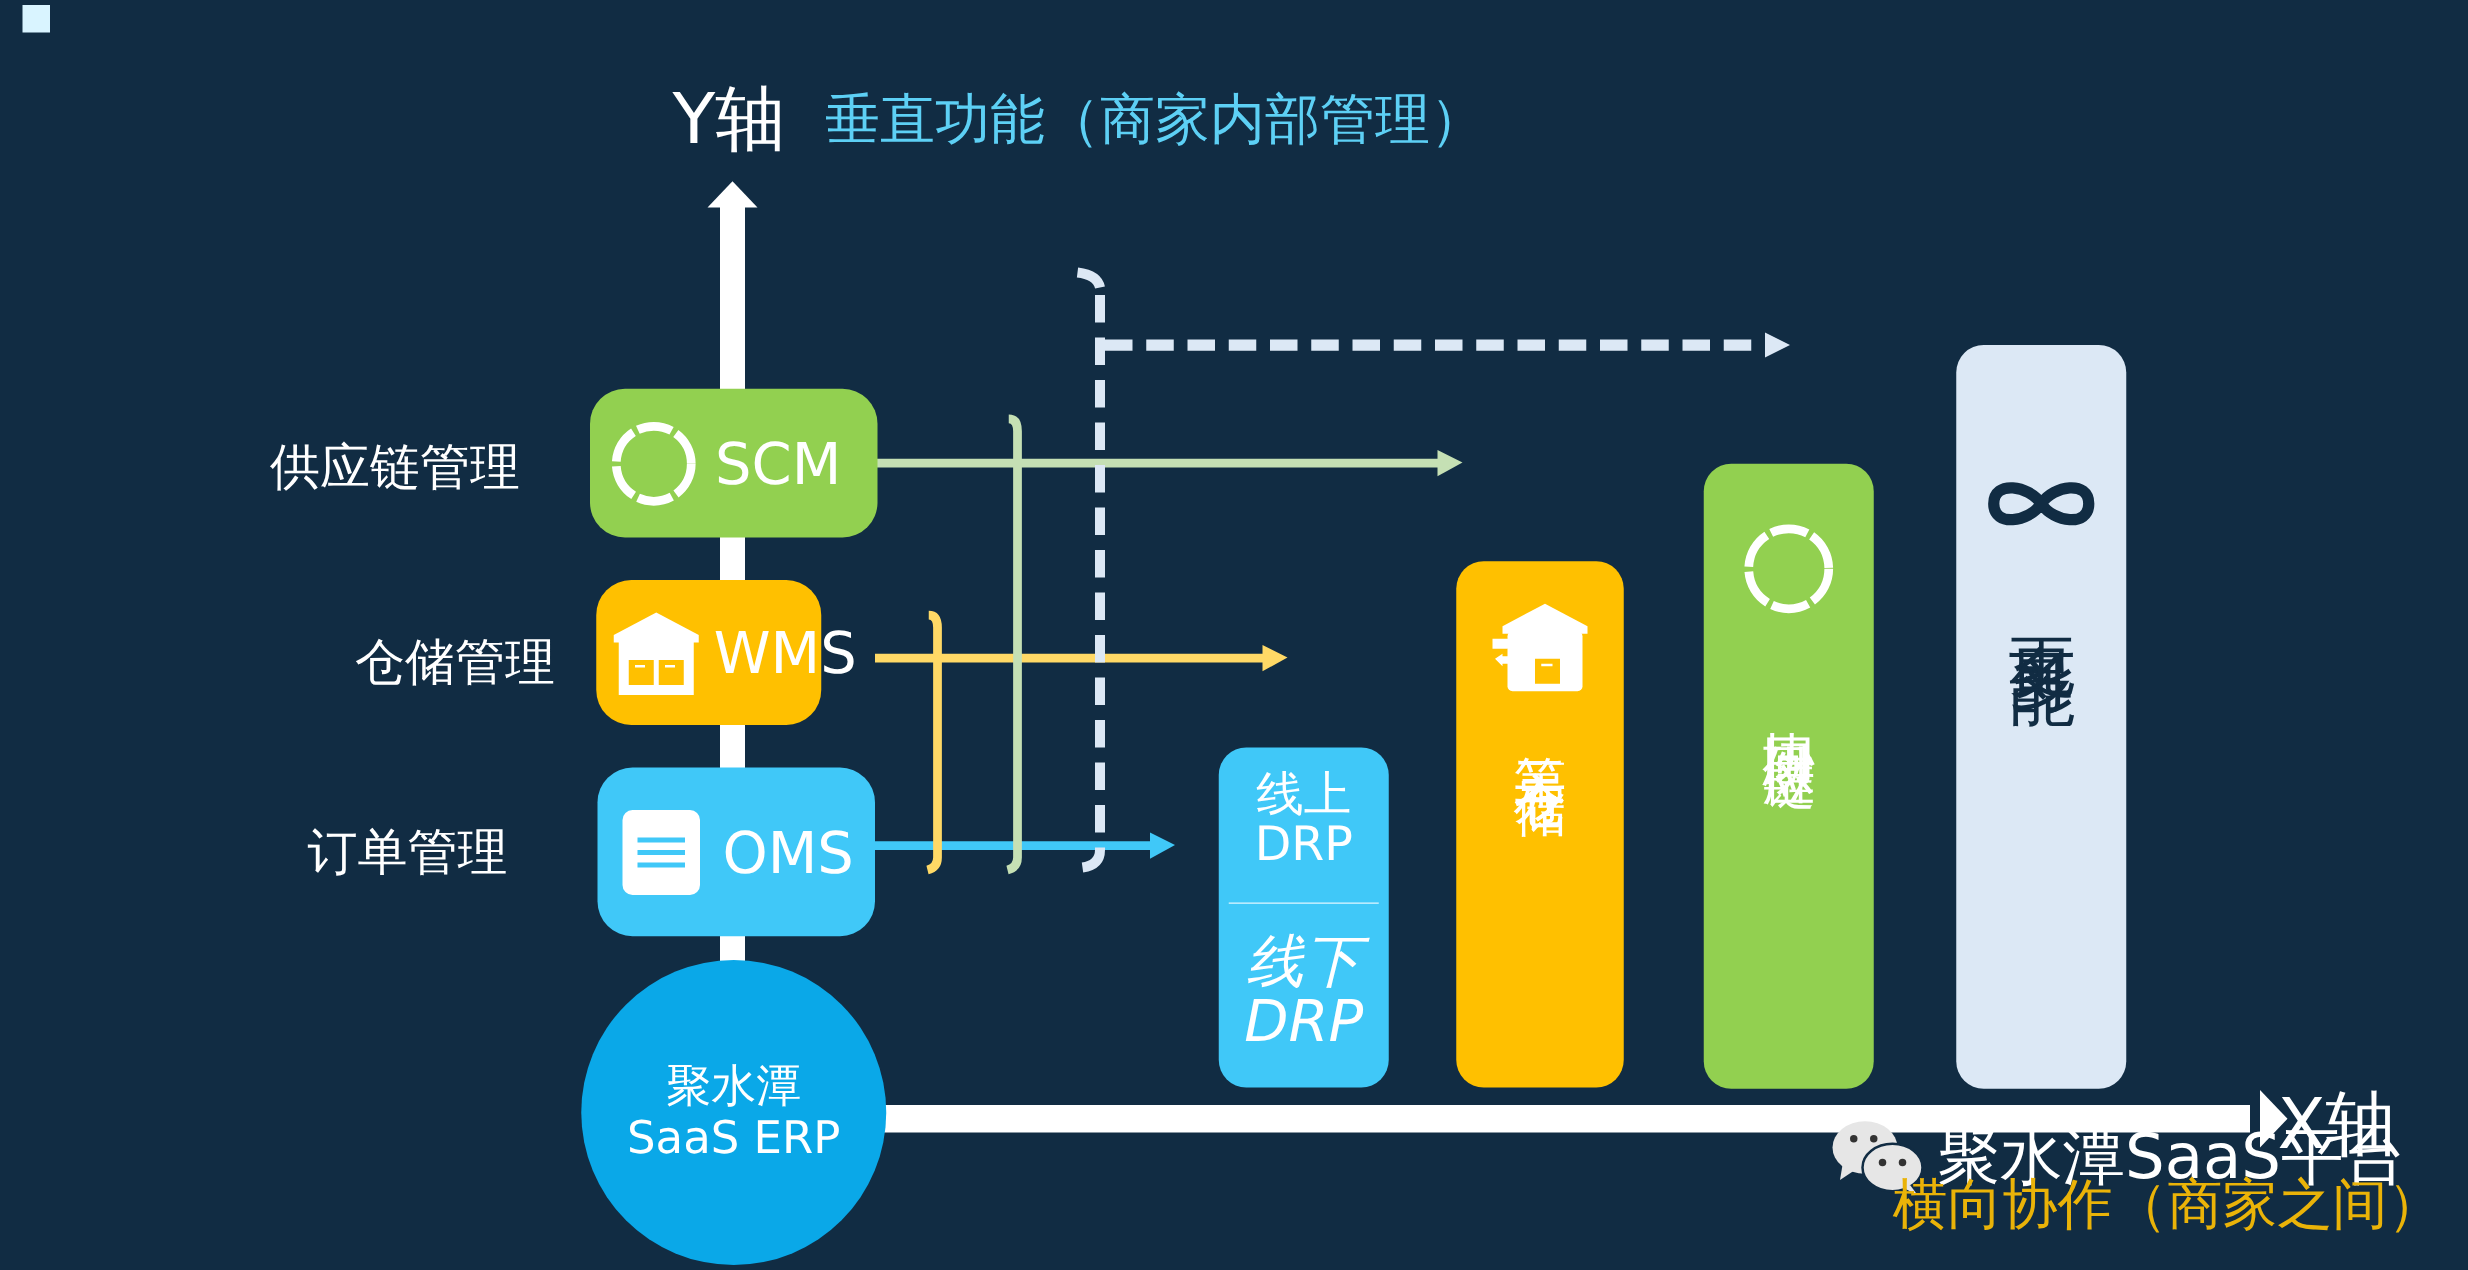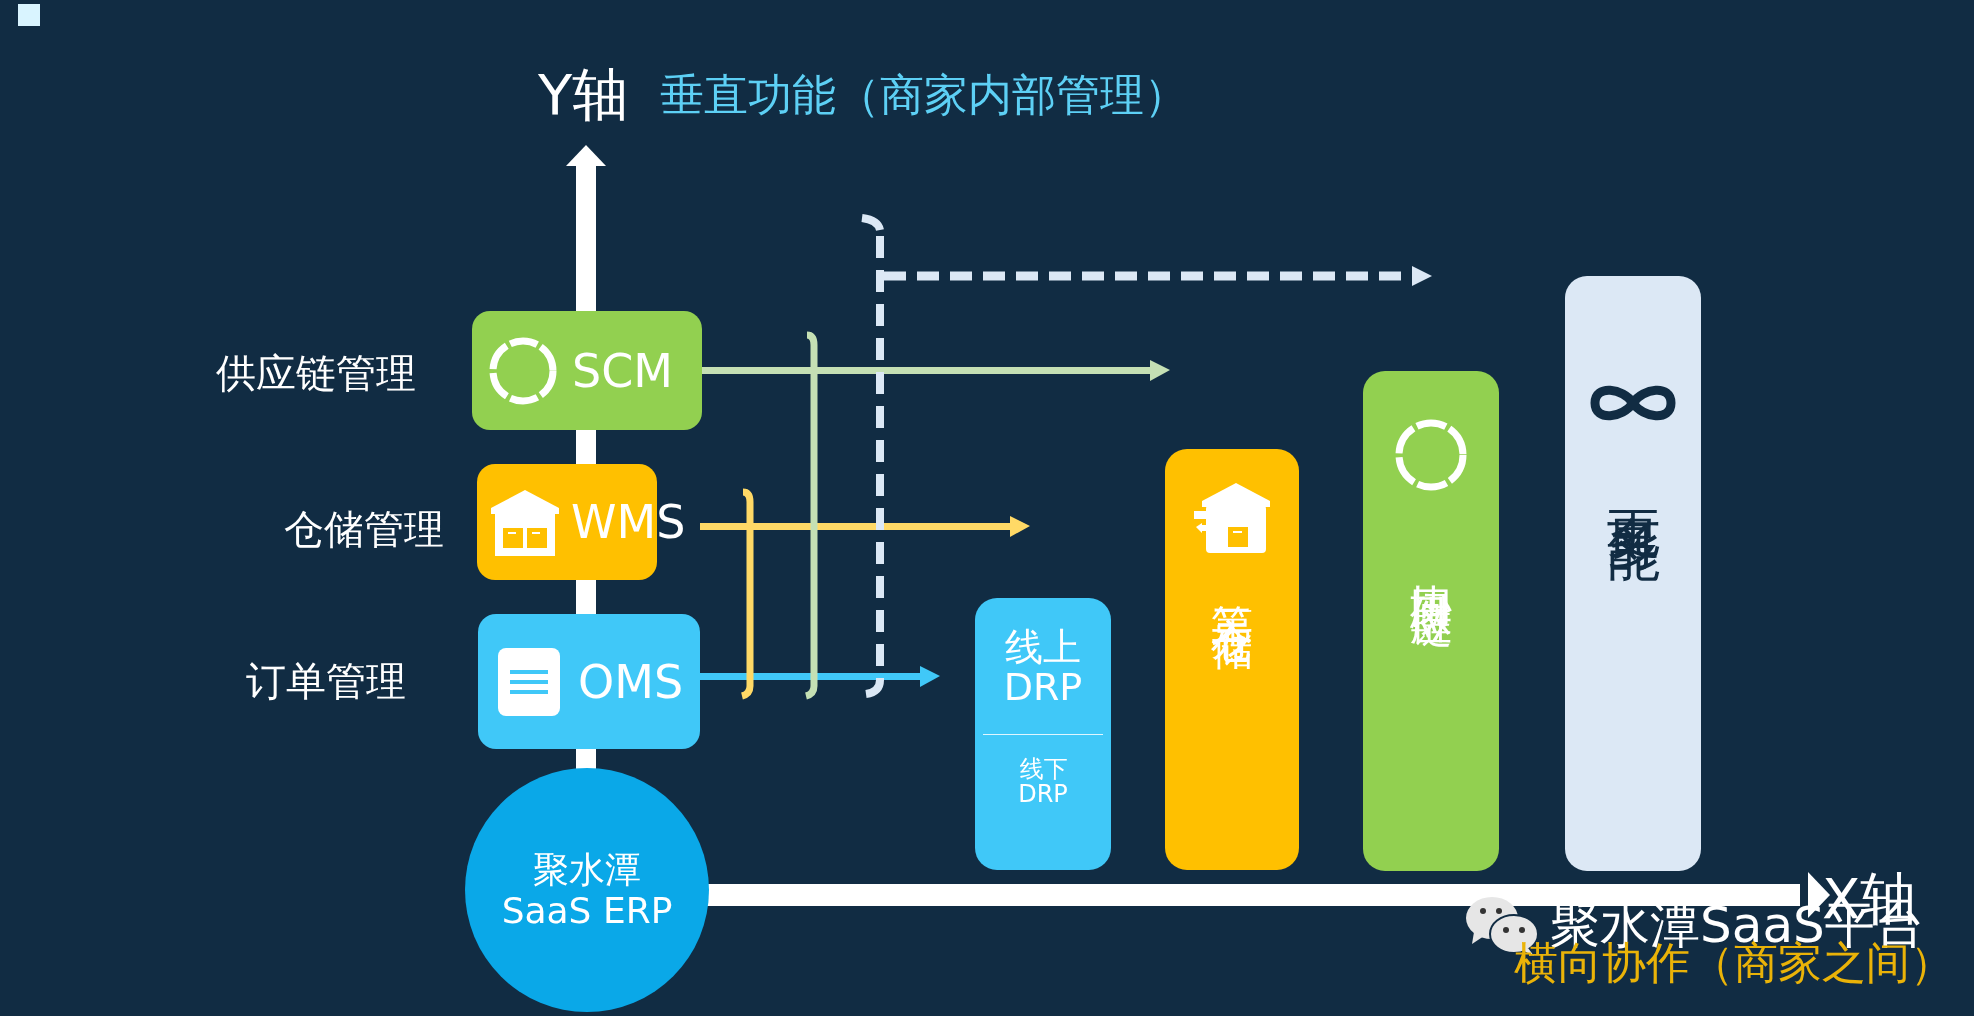--- a/index.html
+++ b/index.html
@@ -9,21 +9,21 @@
     font-family:"DejaVu Sans","Liberation Sans",sans-serif;
     position:relative; color:#fff;
   }
   .abs { position:absolute; }
   #page-title { left:18px; top:4px; font-size:40px; color:#d9f4ff; display:flex; align-items:center; white-space:nowrap; }
   #page-title .bullet { width:22px; height:22px; background:#d9f4ff; margin-right:28px; display:inline-block; }
   #y-axis-label { left:538px; top:58px; font-size:56px; color:#fff; white-space:nowrap; }
   #y-axis-desc { left:660px; top:66px; font-size:44px; color:#5dd0f5; white-space:nowrap; }
   .mod-label { font-size:40px; color:#fff; white-space:nowrap;font-family:Liberation Serif, serif; }
   .module {
-    border-radius:18px; display:flex; align-items:center; box-sizing:border-box;
+    border-radius:28px; display:flex; align-items:center; box-sizing:border-box;
     padding-left:12px; font-size:46px; color:#fff;
   }
   .module .ico { width:78px; height:78px; margin-right:10px; display:flex; align-items:center; justify-content:center; }
   #core-circle {
     left:465px; top:768px; width:244px; height:244px; border-radius:50%;
     background:#0aa8e8; display:flex; flex-direction:column; align-items:center; justify-content:center;
     color:#fff; text-align:center; line-height:1.15;
   }
   #core-circle .l1 { font-size:36px; }
   #core-circle .l2 { font-size:36px; }
@@ -110,27 +110,27 @@
     </svg>
   </span>
   <span>OMS</span>
 </div>
 
 <div id="core-circle" class="abs">
   <span class="l1">聚水潭</span>
   <span class="l2">SaaS ERP</span>
 </div>
 
-<div class="abs panel" style="left:975px; top:598px; width:136px; height:272px; background:#40c8f8; padding-top:30px;">
+<div class="abs panel" style="left:975px; top:598px; width:136px; height:272px; background:#40c8f8; padding-top:18px;">
   <div style="font-size:38px; line-height:1.05; text-align:center;">
     <div>线上</div>
     <div>DRP</div>
   </div>
   <div style="width:120px; height:1px; background:#dff6ff; margin:26px 0 22px;"></div>
-  <div style="font-size:24px; line-height:1.05; text-align:right;">
+  <div style="font-size:46px; line-height:1.05; text-align:center;font-style:italic;">
     <div>线下</div>
     <div>DRP</div>
   </div>
 </div>
 
 <div class="abs panel" style="left:1165px; top:449px; width:134px; height:421px; background:#ffc000; padding-top:30px;">
   <span style="display:block; width:80px; height:78px;">
     <svg width="80" height="78" viewBox="0 0 80 78" style="position:static;">
       <polygon points="44,4 78,22 78,28 10,28 10,22" fill="#fff"></polygon>
       <rect x="14" y="26" width="60" height="48" rx="4" fill="#fff"></rect>

